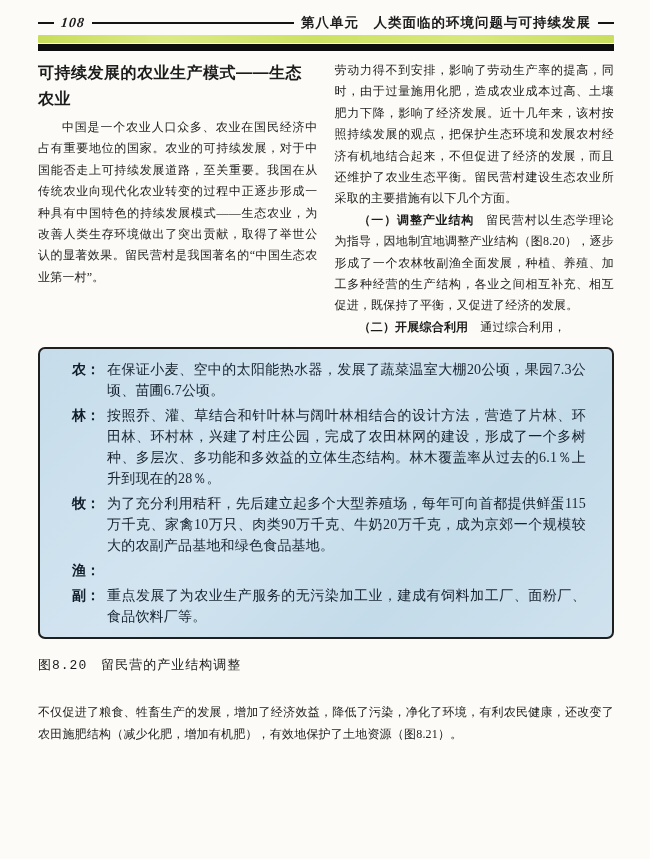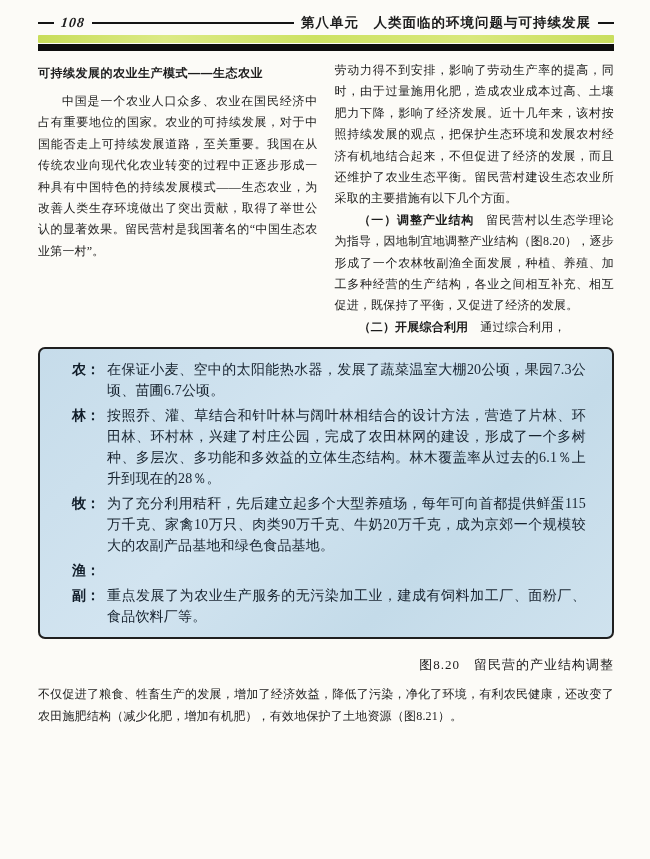--- a/index.html
+++ b/index.html
@@ -42,21 +42,21 @@
   }
   .bar-black { height: 7px; margin-top: 1px; background: #0e0e0e; }
 
   
   .two-col { display: flex; gap: 17px; }
   .col { flex: 1 1 0; min-width: 0; }
   .top-cols { margin-top: 9px; }
 
   .article-title {
     font-family: "Liberation Sans", "DejaVu Sans", sans-serif;
-    font-weight: 700; font-size: 12px; line-height: 26px;
+    font-weight: 700; font-size: 16px; line-height: 26px;
     letter-spacing: 0.5px; margin: 0 0 5px 0;
   }
   .para {
     margin: 0; text-align: justify;
     font-size: 12px; line-height: 21.4px;
     letter-spacing: 0.2px;
   }
   .para.indent { text-indent: 2em; }
   .sec-head {
     font-family: "Liberation Sans", "DejaVu Sans", sans-serif;
@@ -76,26 +76,26 @@
   .fig-label {
     font-family: "Liberation Sans", "DejaVu Sans", sans-serif;
     font-weight: 700; flex: 0 0 auto; margin-right: 7px;
     font-size: 14px; line-height: 21px; color: #101c28;
   }
   .fig-text {
     font-size: 14px; line-height: 21px; text-align: justify;
     color: #16222e; letter-spacing: 0.2px;
   }
   .figure-caption {
-    text-align: right; margin-top: 17px;
-    font-family: Liberation Serif, serif;
+    text-align: left; margin-top: 17px;
+    font-family: Liberation Mono, monospace;
     font-size: 13px; letter-spacing: 1px; color: #1a1a1a;
   }
 
-  .bottom-cols { margin-top: 10px; }
+  .bottom-cols { margin-top: 28px; }
 </style>
 </head>
 <body>
 
 <div class="page">
 
   <div class="header">
     <div class="header-row">
       <span class="rule dash"></span>
       <span class="page-num">108</span>

